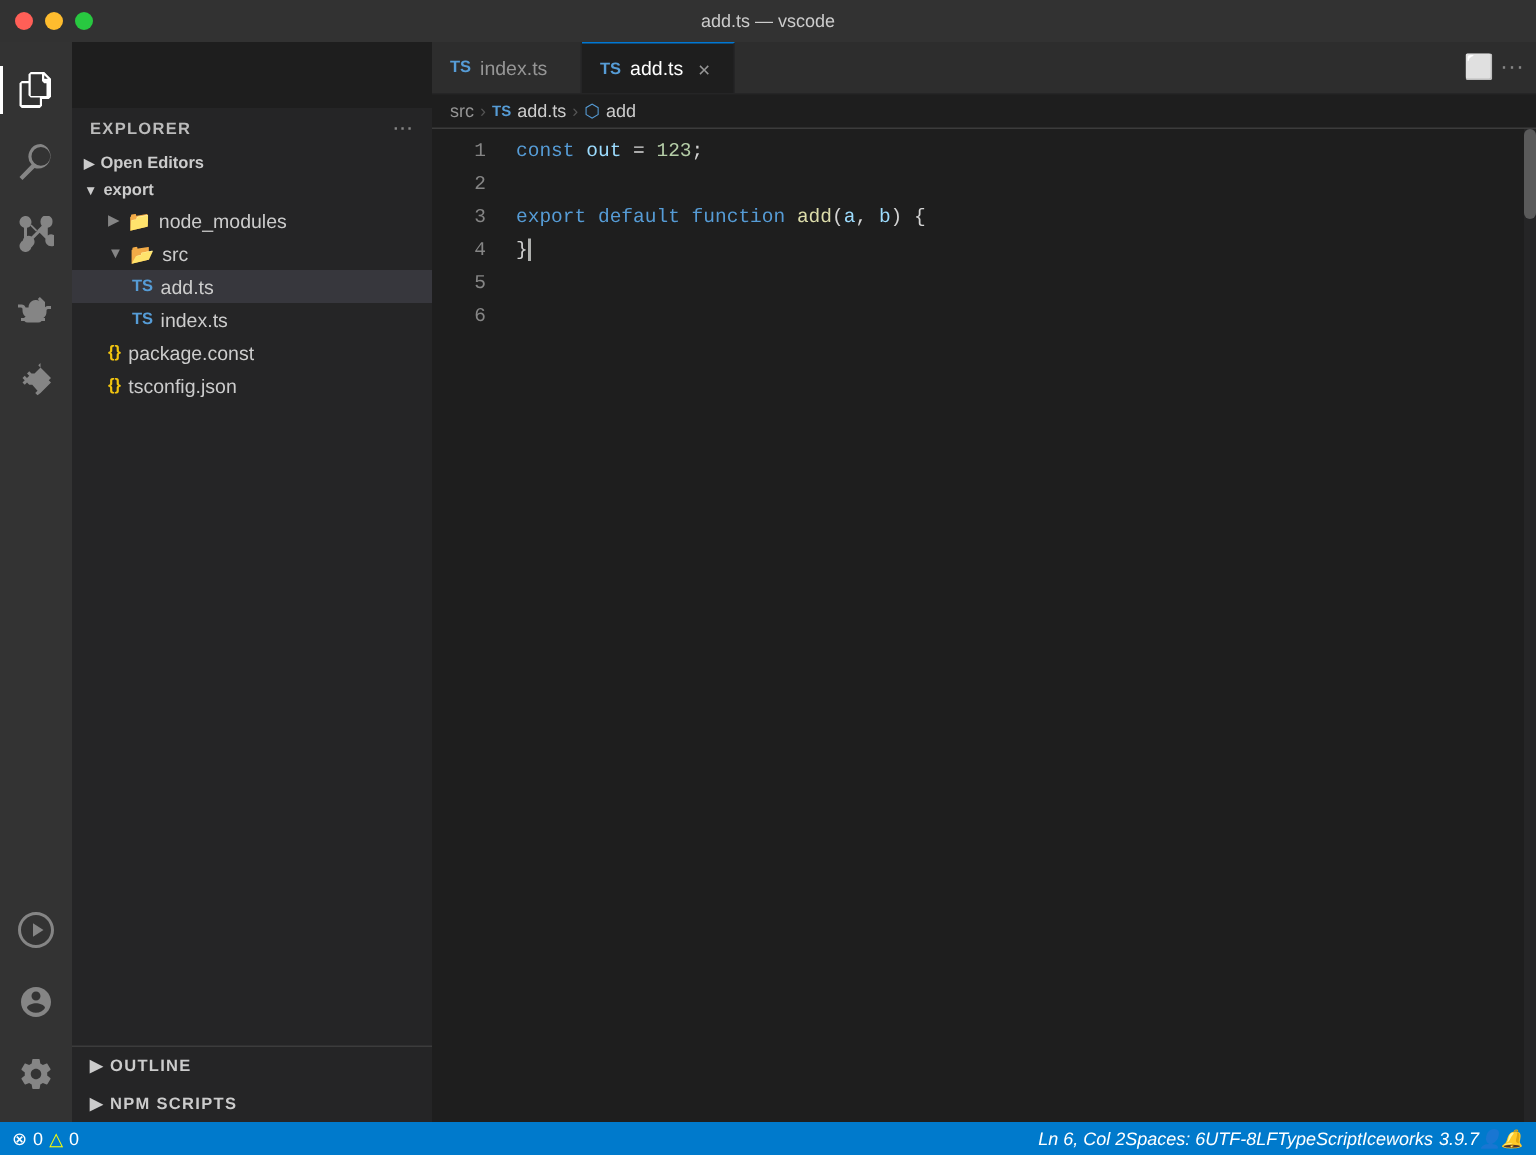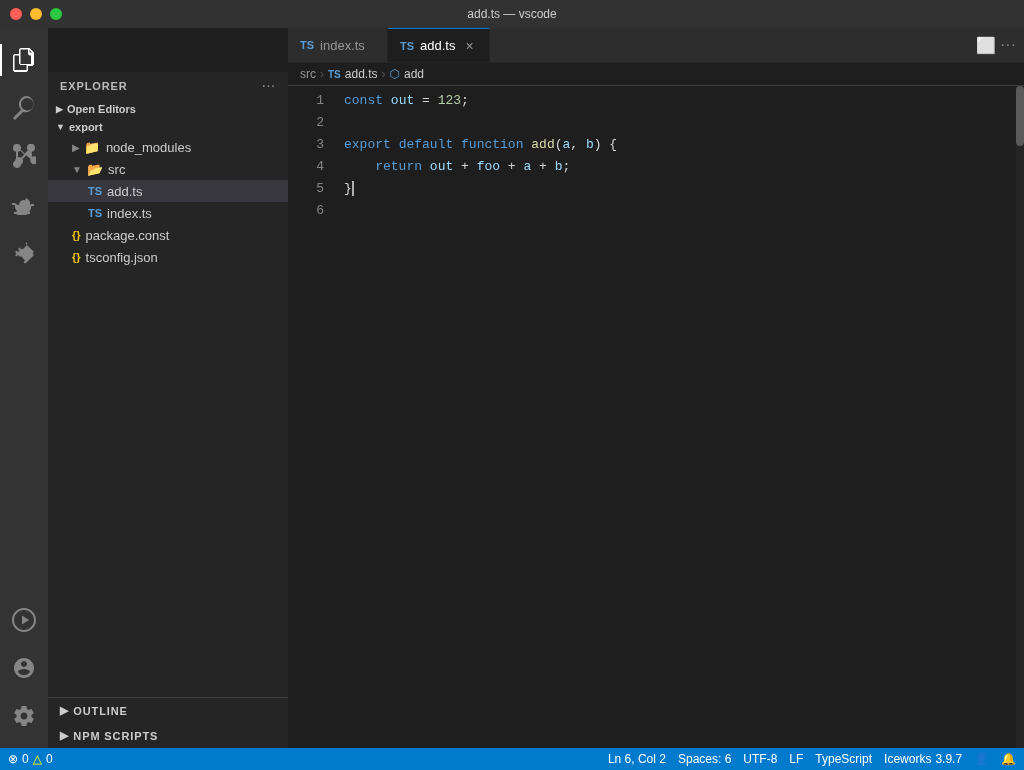--- a/index.html
+++ b/index.html
@@ -325,21 +325,21 @@
       background: #007acc;
       display: flex;
       align-items: center;
       padding: 0 8px;
       font-size: 12px;
       color: #ffffff;
       flex-shrink: 0;
       gap: 0;
     }
     .status-left { display: flex; align-items: center; gap: 12px; }
-    .status-right { display: flex; align-items: flex-end; gap: 12px; margin-left: auto; }
+    .status-right { display: flex; align-items: flex-end; margin-left: auto; font-style: italic; }
     .status-item { display: flex; align-items: center; gap: 4px; white-space: nowrap; }
     .status-warning { color: #ffff00; }
 
     
     .cursor {
       display: inline-block;
       width: 2px;
       height: 15px;
       background: #aeafad;
       vertical-align: middle;
@@ -500,21 +500,20 @@
         <div>2</div>
         <div>3</div>
         <div>4</div>
         <div>5</div>
         <div>6</div>
       </div>
       <div class="code-area">
         <div class="code-line"><span class="kw">const</span><span class="plain"> </span><span class="var">out</span><span class="plain"> = </span><span class="num">123</span><span class="plain">;</span></div>
         <div class="code-line"></div>
         <div class="code-line"><span class="kw">export</span><span class="plain"> </span><span class="kw">default</span><span class="plain"> </span><span class="kw">function</span><span class="plain"> </span><span class="fn">add</span><span class="plain">(</span><span class="param">a</span><span class="plain">, </span><span class="param">b</span><span class="plain">) {</span></div>
-        <div class="code-line"><span class="plain">    </span><span class="kw">return</span><span class="plain"> </span><span class="var">out</span><span class="plain"> + </span><span class="var">foo</span><span class="plain"> + </span><span class="param">a</span><span class="plain"> + </span><span class="param">b</span><span class="plain">;</span></div>
         <div class="code-line"><span class="plain">}</span><span class="cursor"></span></div>
       </div>
       <div class="minimap">
         <div class="minimap-thumb"></div>
       </div>
     </div>
   </div>
 </div>
 
 <div class="status-bar">

